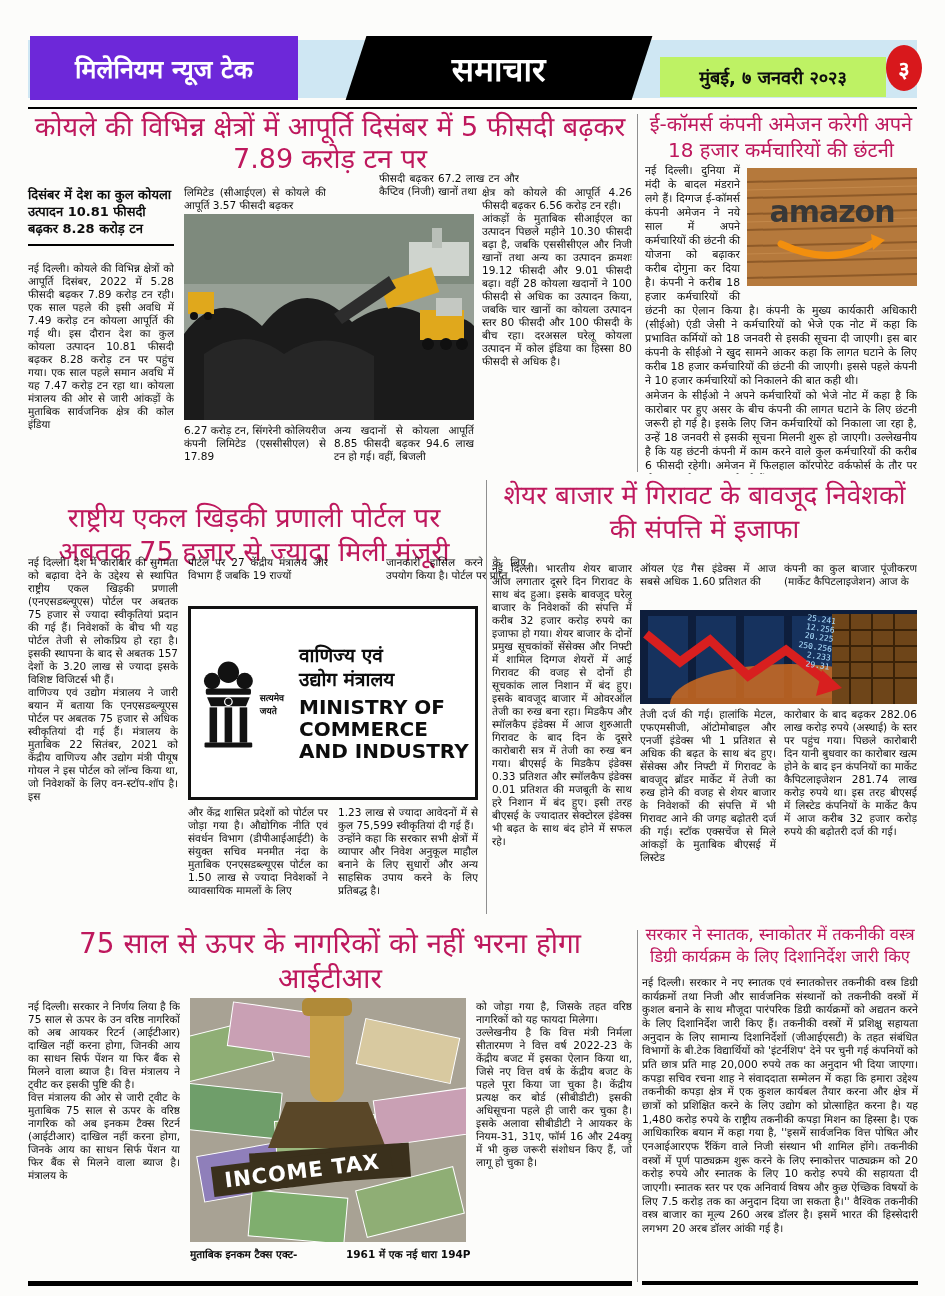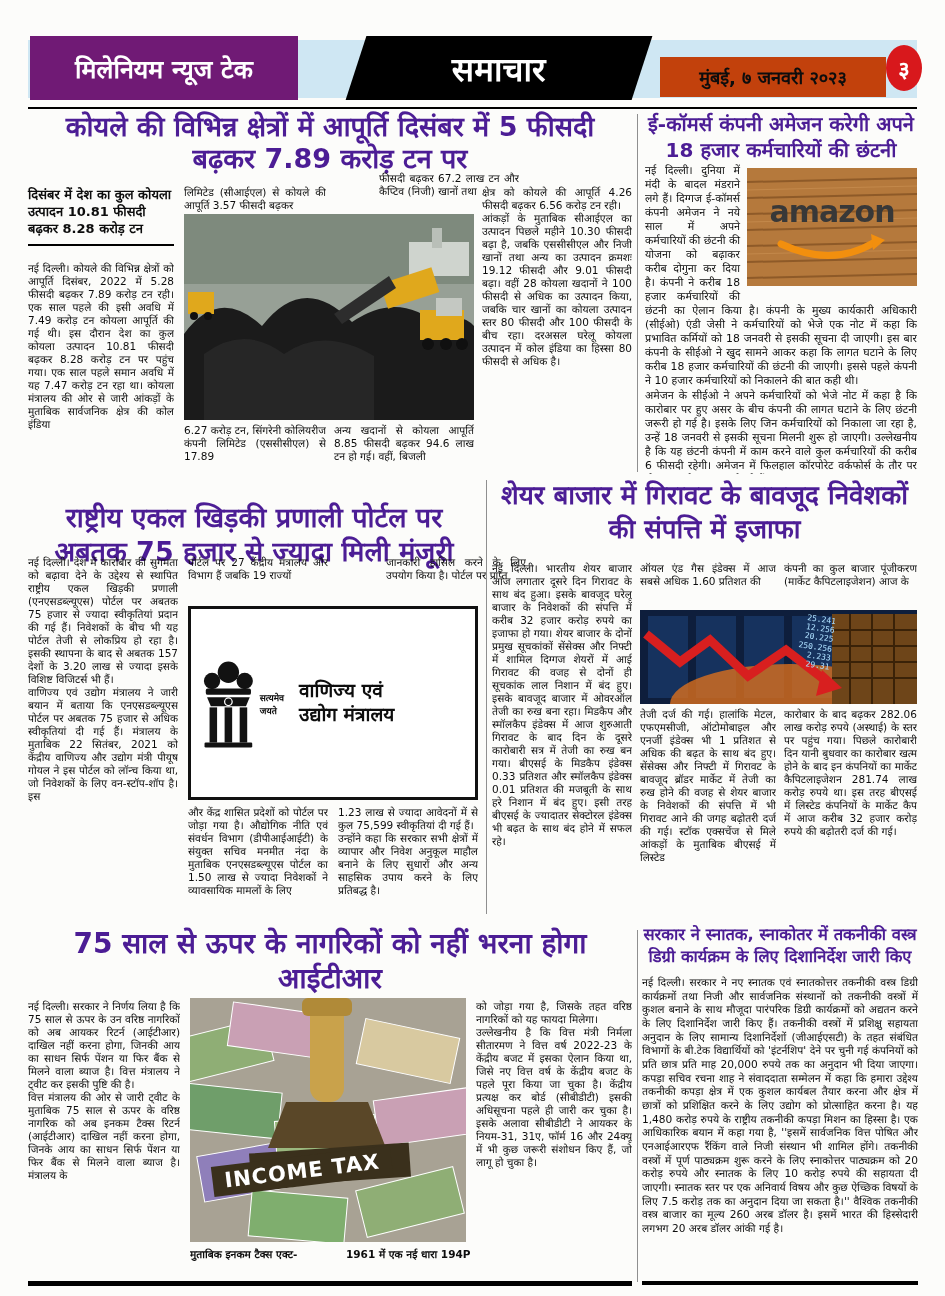--- a/index.html
+++ b/index.html
@@ -1,35 +1,35 @@
 <!DOCTYPE html>
 <html><head>
 <meta charset="utf-8">
 <style>
   html,body{margin:0;padding:0;background:#e8e8e4;}
   .page{position:relative;width:945px;height:1296px;margin:0 auto;background:#fcfcfa;
         font-family:"DejaVu Sans","Liberation Sans",sans-serif;color:#0d0d0d;overflow:hidden;}
   .abs{position:absolute;}
-  .hl{font-weight:bold;text-align:center;color:#4c1d95;}
+  .hl{font-weight:normal;text-align:center;color:#be185d;}
   .body{font-size:10.5px;line-height:1.24;text-align:justify;white-space:pre-line;overflow:hidden;}
   .subhead{font-size:13px;font-weight:bold;line-height:1.32;text-align:left;
            border-bottom:2px solid #000;padding-bottom:7px;}
   .vrule{background:#8f8f8f;width:1px;}
   .bar{background:#000;}
   .photo{overflow:hidden;background:#888;}
   .photo svg{display:block;width:100%;height:100%;}
 
   
   .band{left:28px;top:40px;width:889px;height:58px;background:#cfe7f3;}
-  .brand{left:30px;top:36px;width:268px;height:64px;background:#701a75;display:flex;
+  .brand{left:30px;top:36px;width:268px;height:64px;background:#6d28d9;display:flex;
          align-items:center;justify-content:center;color:#fff;font-size:25px;font-weight:bold;}
   .banner{left:356px;top:36px;width:286px;height:64px;background:#000;transform:skewX(-18deg);
           display:flex;align-items:center;justify-content:center;}
   .banner span{transform:skewX(18deg);color:#fff;font-size:33px;font-weight:bold;}
-  .datebox{left:660px;top:57px;width:226px;height:40px;background:#c2410c;display:flex;
+  .datebox{left:660px;top:57px;width:226px;height:40px;background:#bef264;display:flex;
            align-items:center;justify-content:center;font-size:18px;font-weight:bold;}
   .pagecircle{left:886px;top:45px;width:36px;height:46px;background:#d8181c;border-radius:50%;
               display:flex;align-items:center;justify-content:center;color:#fff;font-size:22px;font-weight:bold;}
   .header-rule{left:28px;top:107px;width:889px;height:2px;background:#000;}
 
   
   .coal-hl{left:30px;top:111px;width:600px;font-size:27px;line-height:1.2;}
   .coal-sub{left:28px;top:186px;width:146px;}
   .coal-c1{left:28px;top:262px;width:146px;height:212px;}
   .coal-c2t{left:184px;top:186px;width:142px;height:28px;}
@@ -196,20 +196,23 @@
           <rect x="44" y="82" width="12" height="56"></rect>
           <rect x="68" y="82" width="12" height="56"></rect>
           <rect x="12" y="138" width="76" height="8" rx="2"></rect>
         </g>
       </svg>
       <div class="motto">सत्यमेव जयते</div>
     </div>
     <div class="ministry-text">
       <div class="mt-hi">वाणिज्य एवं
 उद्योग मंत्रालय</div>
+      <div class="mt-en">MINISTRY OF
+COMMERCE
+AND INDUSTRY</div>
     </div>
   </div>
   <div class="abs body nsws-c2b">और केंद्र शासित प्रदेशों को पोर्टल पर जोड़ा गया है। औद्योगिक नीति एवं संवर्धन विभाग (डीपीआईआईटी) के संयुक्त सचिव मनमीत नंदा के मुताबिक एनएसडब्ल्यूएस पोर्टल का 1.50 लाख से ज्यादा निवेशकों ने व्यावसायिक मामलों के लिए</div>
   <div class="abs body nsws-c3b">1.23 लाख से ज्यादा आवेदनों में से कुल 75,599 स्वीकृतियां दी गई हैं।
 उन्होंने कहा कि सरकार सभी क्षेत्रों में व्यापार और निवेश अनुकूल माहौल बनाने के लिए सुधारों और अन्य साहसिक उपाय करने के लिए प्रतिबद्ध है।</div>
   <div class="abs vrule vd2"></div>
 
   <div class="abs hl mkt-hl">शेयर बाजार में गिरावट के बावजूद निवेशकों की संपत्ति में इजाफा</div>
   <div class="abs body mkt-c1">नई दिल्ली। भारतीय शेयर बाजार आज लगातार दूसरे दिन गिरावट के साथ बंद हुआ। इसके बावजूद घरेलू बाजार के निवेशकों की संपत्ति में करीब 32 हजार करोड़ रुपये का इजाफा हो गया। शेयर बाजार के दोनों प्रमुख सूचकांकों सेंसेक्स और निफ्टी में शामिल दिग्गज शेयरों में आई गिरावट की वजह से दोनों ही सूचकांक लाल निशान में बंद हुए। इसके बावजूद बाजार में ओवरऑल तेजी का रुख बना रहा। मिडकैप और स्मॉलकैप इंडेक्स में आज शुरुआती गिरावट के बाद दिन के दूसरे कारोबारी सत्र में तेजी का रुख बन गया। बीएसई के मिडकैप इंडेक्स 0.33 प्रतिशत और स्मॉलकैप इंडेक्स 0.01 प्रतिशत की मजबूती के साथ हरे निशान में बंद हुए। इसी तरह बीएसई के ज्यादातर सेक्टोरल इंडेक्स भी बढ़त के साथ बंद होने में सफल रहे।</div>
   <div class="abs body mkt-c2t">ऑयल एंड गैस इंडेक्स में आज सबसे अधिक 1.60 प्रतिशत की</div>

